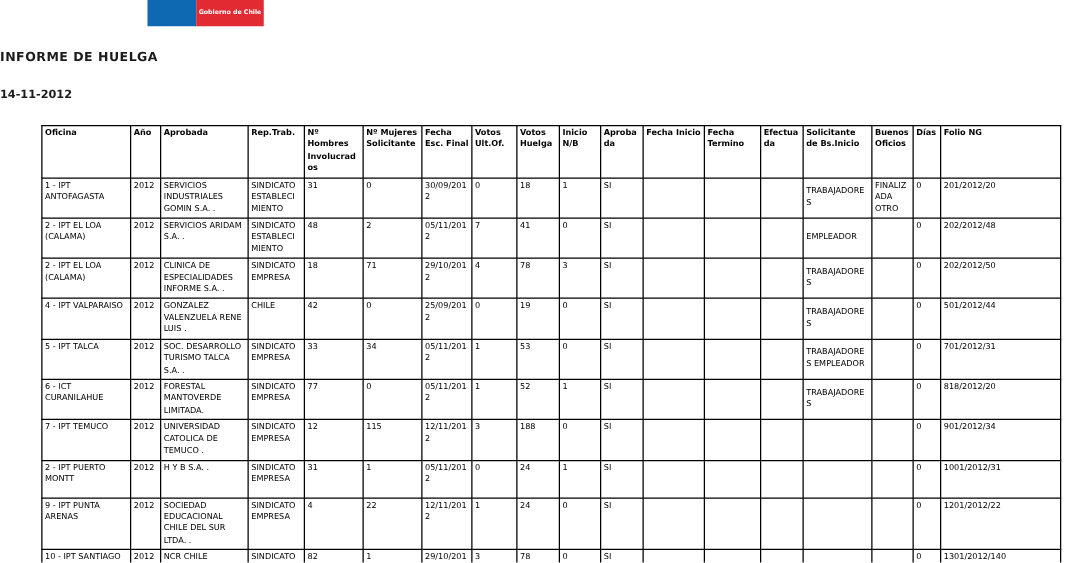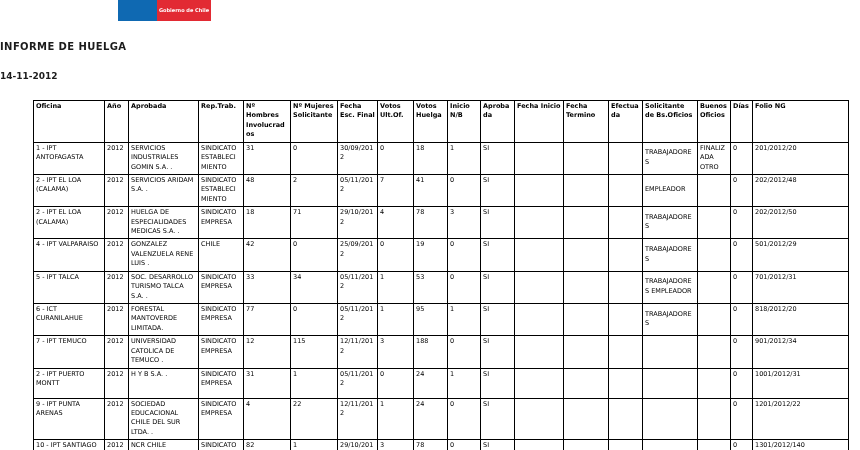--- a/index.html
+++ b/index.html
@@ -97,21 +97,21 @@
       <th>Nº Hombres Involucrados</th>
       <th>Nº Mujeres Solicitante</th>
       <th>Fecha Esc. Final</th>
       <th>Votos Ult.Of.</th>
       <th>Votos Huelga</th>
       <th>Inicio N/B</th>
       <th>Aprobada</th>
       <th>Fecha Inicio</th>
       <th>Fecha Termino</th>
       <th>Efectuada</th>
-      <th>Solicitante de Bs.Oficios</th>
+      <th>Solicitante de Bs.Inicio</th>
       <th>Buenos Oficios</th>
       <th>Días</th>
       <th>Folio NG</th>
     </tr>
   </thead>
   <tbody>
       <tr>
         <td>1 - IPT ANTOFAGASTA</td>
         <td>2012</td>
         <td>SERVICIOS INDUSTRIALES GOMIN S.A. .</td>
@@ -147,21 +147,21 @@
         <td></td>
         <td></td>
         <td>EMPLEADOR</td>
         <td></td>
         <td>0</td>
         <td>202/2012/48</td>
       </tr>
       <tr>
         <td>2 - IPT EL LOA (CALAMA)</td>
         <td>2012</td>
-        <td>HUELGA DE ESPECIALIDADES MEDICAS S.A. .</td>
+        <td>CLINICA DE ESPECIALIDADES INFORME S.A. .</td>
         <td>SINDICATO EMPRESA</td>
         <td>18</td>
         <td>71</td>
         <td>29/10/2012</td>
         <td>4</td>
         <td>78</td>
         <td>3</td>
         <td>SI</td>
         <td></td>
         <td></td>
@@ -182,21 +182,21 @@
         <td>0</td>
         <td>19</td>
         <td>0</td>
         <td>SI</td>
         <td></td>
         <td></td>
         <td></td>
         <td>TRABAJADORES</td>
         <td></td>
         <td>0</td>
-        <td>501/2012/29</td>
+        <td>501/2012/44</td>
       </tr>
       <tr>
         <td>5 - IPT TALCA</td>
         <td>2012</td>
         <td>SOC. DESARROLLO TURISMO TALCA S.A. .</td>
         <td>SINDICATO EMPRESA</td>
         <td>33</td>
         <td>34</td>
         <td>05/11/2012</td>
         <td>1</td>
@@ -213,21 +213,21 @@
       </tr>
       <tr>
         <td>6 - ICT CURANILAHUE</td>
         <td>2012</td>
         <td>FORESTAL MANTOVERDE LIMITADA.</td>
         <td>SINDICATO EMPRESA</td>
         <td>77</td>
         <td>0</td>
         <td>05/11/2012</td>
         <td>1</td>
-        <td>95</td>
+        <td>52</td>
         <td>1</td>
         <td>SI</td>
         <td></td>
         <td></td>
         <td></td>
         <td>TRABAJADORES</td>
         <td></td>
         <td>0</td>
         <td>818/2012/20</td>
       </tr>

